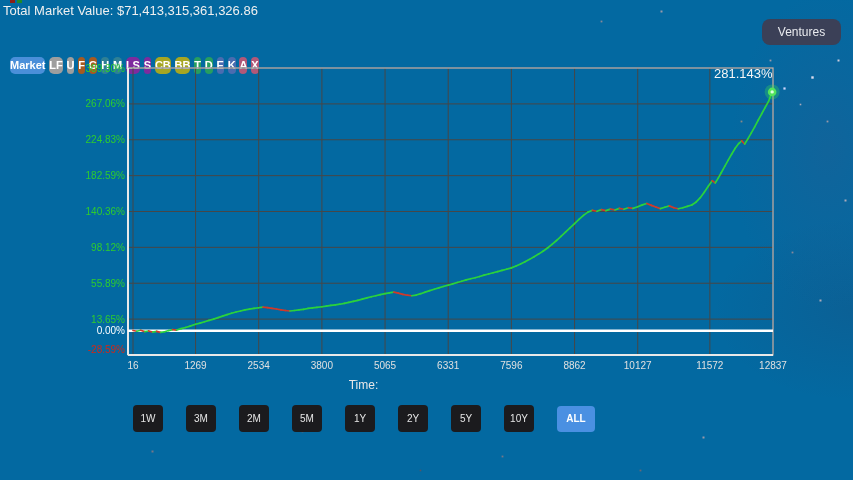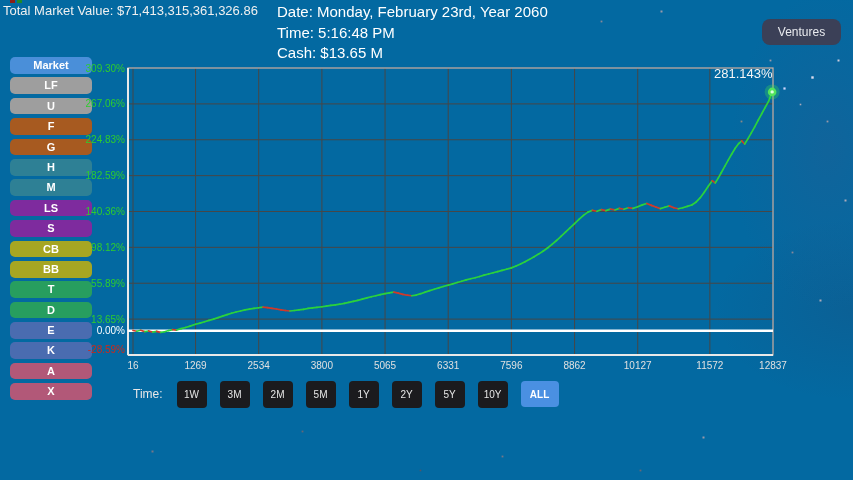--- a/index.html
+++ b/index.html
@@ -15,48 +15,43 @@
       820px 300px 0 0.5px #aab,703px 437px 0 0.5px #99a,502px 456px 0 0.4px #778,
       302px 431px 0 0.4px #667,152px 451px 0 0.5px #778,601px 21px 0 0.4px #889,
       661px 11px 0 0.5px #99a,741px 121px 0 0.4px #888,845px 200px 0 0.5px #aab,
       770px 60px 0 0.4px #99a,640px 470px 0 0.4px #667,420px 470px 0 0.3px #556;}
   .corner-mark{position:absolute;top:0;height:3px;width:5px;}
   .market-value{position:absolute;left:3px;top:3px;font-size:13px;color:#f0f0f0;white-space:nowrap;}
   .datetime{position:absolute;left:277px;top:2px;font-size:15px;line-height:20.5px;color:#fff;}
   .ventures{position:absolute;left:762px;top:19px;width:79px;height:26px;background:#3b4057;
             color:#e9eaef;border:none;border-radius:8px;font-size:12px;cursor:pointer;
             font-family:inherit;}
-  .sidebar{position:absolute;left:10px;top:57px;width:82px;display:flex;flex-direction:column;gap:3.8px;}
+  .sidebar{position:absolute;left:10px;top:57px;width:82px;display:flex;flex-direction:row;gap:3.8px;}
   .side-btn{height:16.6px;border:none;border-radius:5px;color:#fff;font-size:11px;font-weight:bold;
             cursor:pointer;font-family:inherit;line-height:16.6px;padding:0;}
   .end-label{position:absolute;left:714px;top:66px;font-size:13px;color:#f5f5f5;}
-  .time-controls{position:absolute;left:133px;top:378px;height:32px;display:flex;align-items:center;gap:13px;}
+  .time-controls{position:absolute;left:133px;top:378px;height:32px;display:flex;align-items:center;gap:13px;flex-direction:column;}
   .time-word{font-size:12px;color:#e8e8e8;margin-right:1px;}
   .time-btn{width:30px;height:27px;background:#1b1b1e;color:#e6e6e6;border:none;border-radius:4px;
             font-size:10px;cursor:pointer;font-family:inherit;}
   .time-btn.active{width:38px;height:26px;font-weight:bold;color:#fff;}
   #chart-svg{position:absolute;left:0;top:0;}
   svg text{font-family:"Liberation Sans","DejaVu Sans",sans-serif;}
 </style>
 </head>
 <body>
 
 <div class="screen">
   <div class="nebula"></div>
   <div class="starfield"></div>
   <div class="corner-mark" style="left:10px;background:#8a1f17;"></div>
   <div class="corner-mark" style="left:17px;background:#1f8a2a;"></div>
 
   <div class="market-value">Total Market Value: $71,413,315,361,326.86</div>
 
-  <div class="datetime">
-    <div>Date: Monday, February 23rd, Year 2060</div>
-    <div>Time: 5:16:48 PM</div>
-    <div>Cash: $13.65 M</div>
-  </div>
 
   <button class="ventures">Ventures</button>
 
   <div class="sidebar" id="sidebar">
       <button class="side-btn" style="background: rgb(74, 143, 217);">Market</button>
       <button class="side-btn" style="background: rgb(158, 158, 158);">LF</button>
       <button class="side-btn" style="background: rgb(158, 158, 158);">U</button>
       <button class="side-btn" style="background: rgb(167, 90, 32);">F</button>
       <button class="side-btn" style="background: rgb(167, 90, 32);">G</button>
       <button class="side-btn" style="background: rgb(46, 128, 149);">H</button>
@@ -270,21 +265,21 @@
       <line x1="768.6571250292488" y1="101.0412264346385" x2="772.1513922470946" y2="91.9162419722395" stroke="#2bd23c" stroke-width="1.7" stroke-linecap="round"></line>
       <circle cx="772.1513922470946" cy="91.9162419722395" r="7.5" fill="rgba(60,230,80,0.30)"></circle>
       <circle cx="772.1513922470946" cy="91.9162419722395" r="4.3" fill="#52e45c"></circle>
       <circle cx="772.1513922470946" cy="91.9162419722395" r="1.7" fill="#dcffdf"></circle>
     </svg>
 
   <div class="end-label">281.143%</div>
 
   <div class="time-controls">
     <span class="time-word">Time:</span>
-    <span id="time-buttons" style="display:flex;align-items:center;gap:13px;">
+    <span id="time-buttons" style="display:flex;align-items:center;gap:23px;">
         <button class="time-btn">1W</button>
         <button class="time-btn">3M</button>
         <button class="time-btn">2M</button>
         <button class="time-btn">5M</button>
         <button class="time-btn">1Y</button>
         <button class="time-btn">2Y</button>
         <button class="time-btn">5Y</button>
         <button class="time-btn">10Y</button>
         <button class="time-btn active" style="background: rgb(74, 144, 226);">ALL</button>
       </span>

